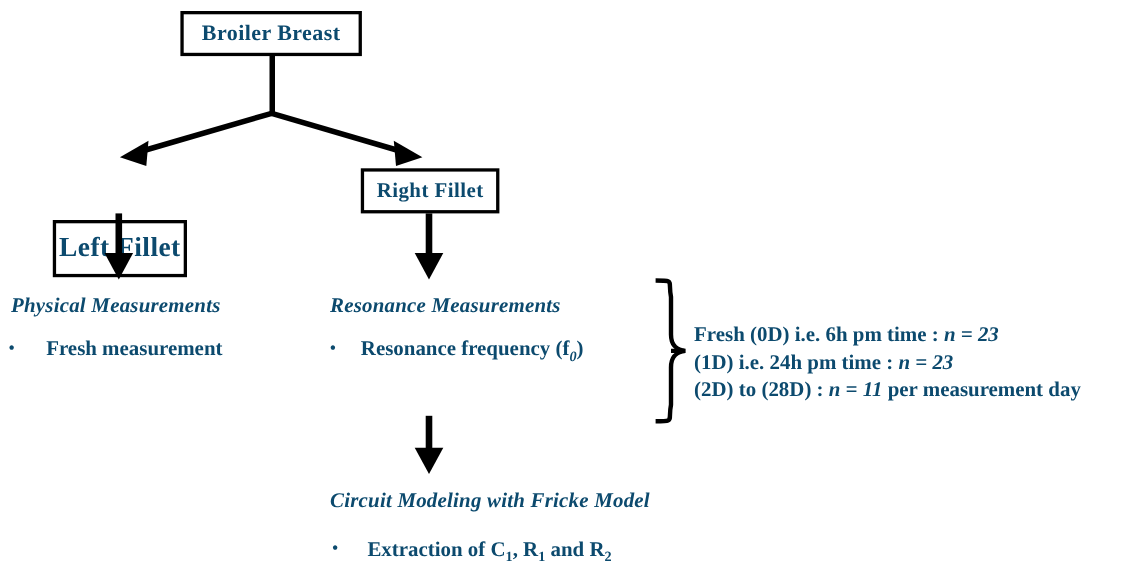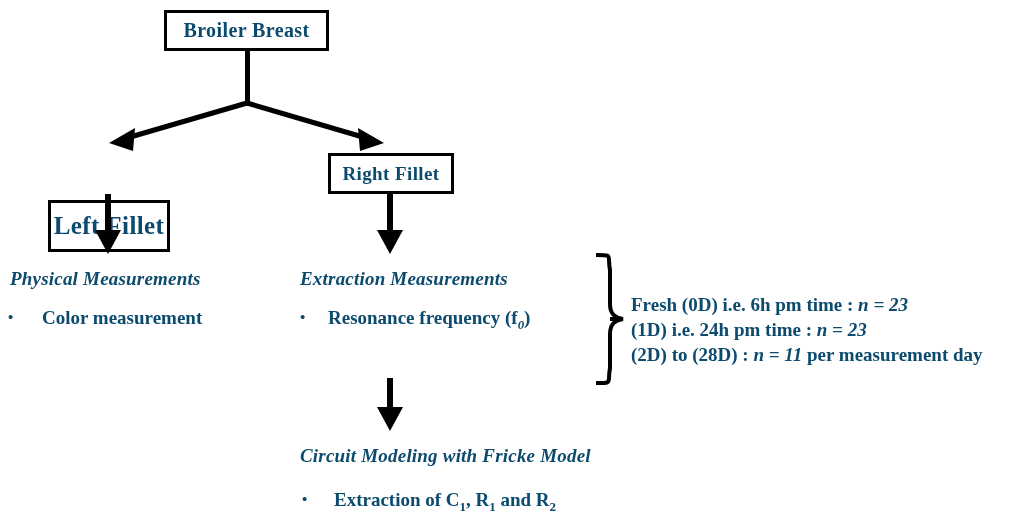--- a/index.html
+++ b/index.html
@@ -144,25 +144,25 @@
 
   <svg class="arrow-svg" id="arrow-right-down" style="left:0px; top:0px; width:1024px; height:517px;" viewBox="0 0 1024 517">
     <line x1="390" y1="194" x2="390" y2="236" stroke="#000" stroke-width="6"></line>
     <polygon points="390,254 377,230 403,230" fill="#000"></polygon>
   </svg>
 
   <div class="heading" id="heading-physical" style="left:10px; top:268px;">Physical Measurements</div>
 
   <ul class="bullet-list" id="list-physical" style="left:0px; top:305px;">
     <li>
-      <span>Color measurement</span>
+      <span>Fresh measurement</span>
     </li>
   </ul>
 
-  <div class="heading" id="heading-electrical" style="left:300px; top:268px;">Extraction Measurements</div>
+  <div class="heading" id="heading-electrical" style="left:300px; top:268px;">Resonance Measurements</div>
 
   <ul class="bullet-list" id="list-electrical" style="left:296px; top:305px;">
     <li>
       <span>Resonance frequency (f</span><sub class="it">0</sub><span>)</span>
     </li>
   </ul>
 
   <svg id="brace" viewBox="0 0 56 134" preserveAspectRatio="none">
     <path d="M 30 3
              C 12 3, 19 3, 16 18

